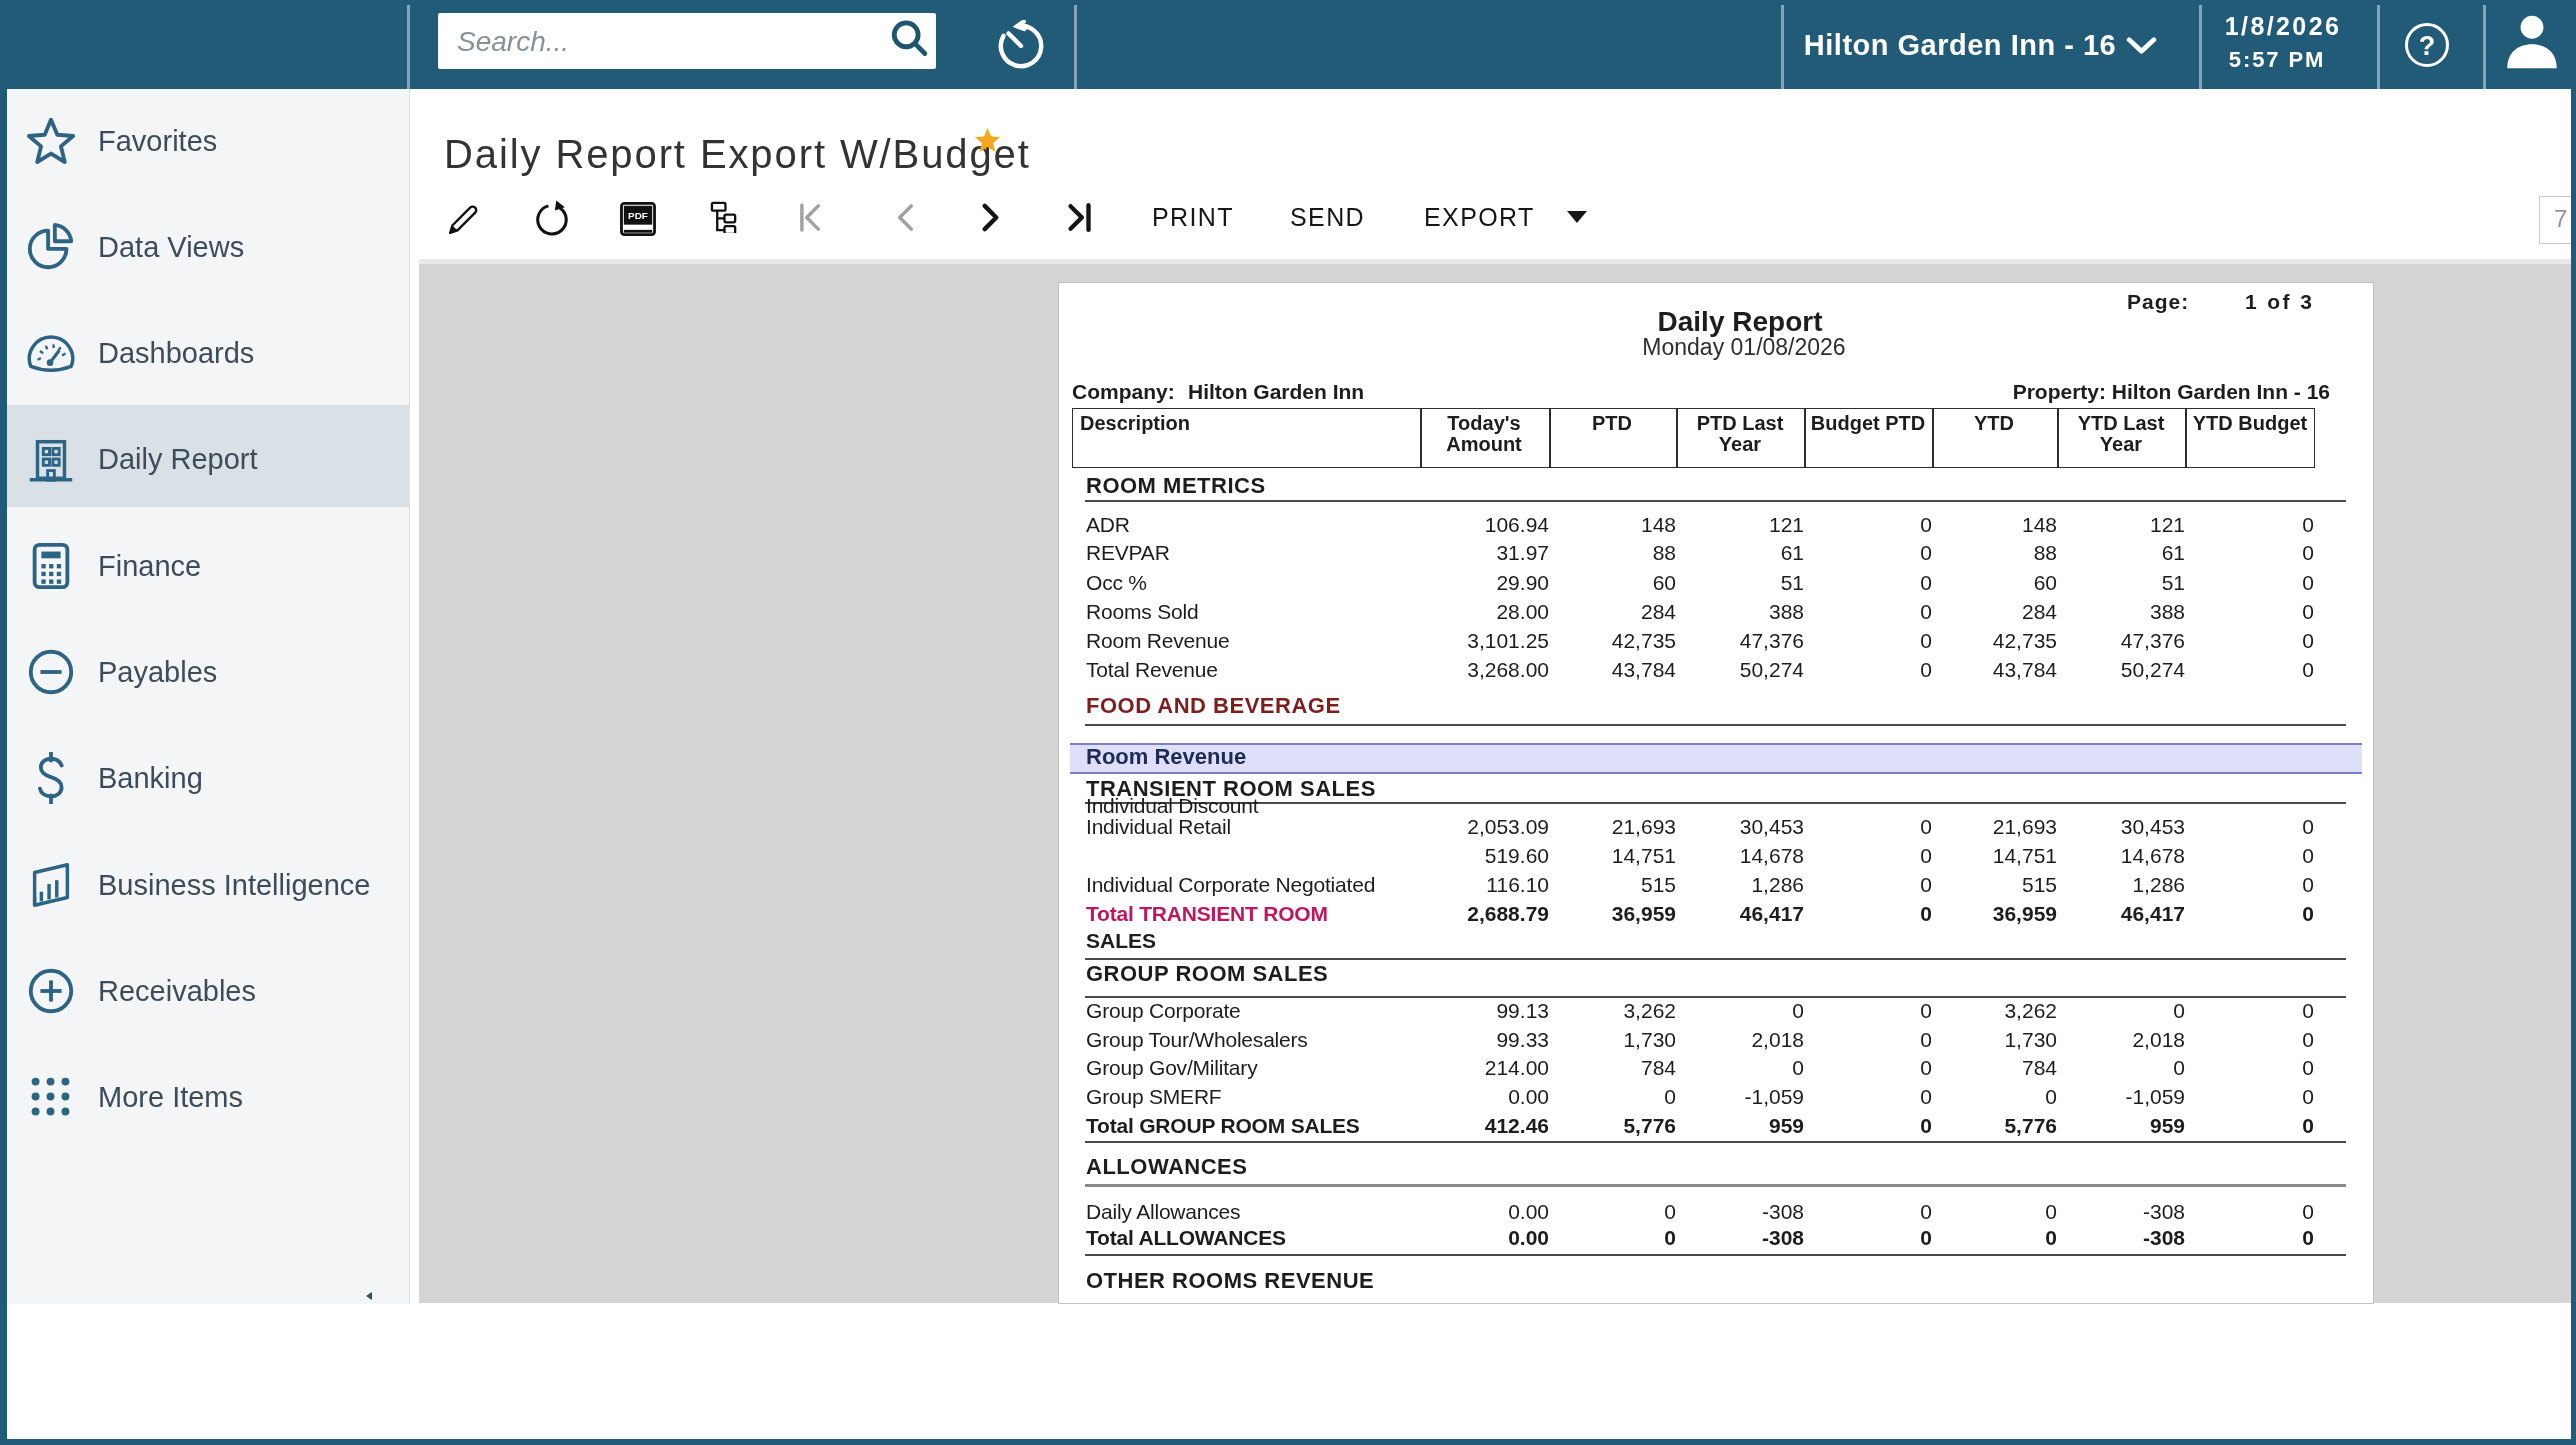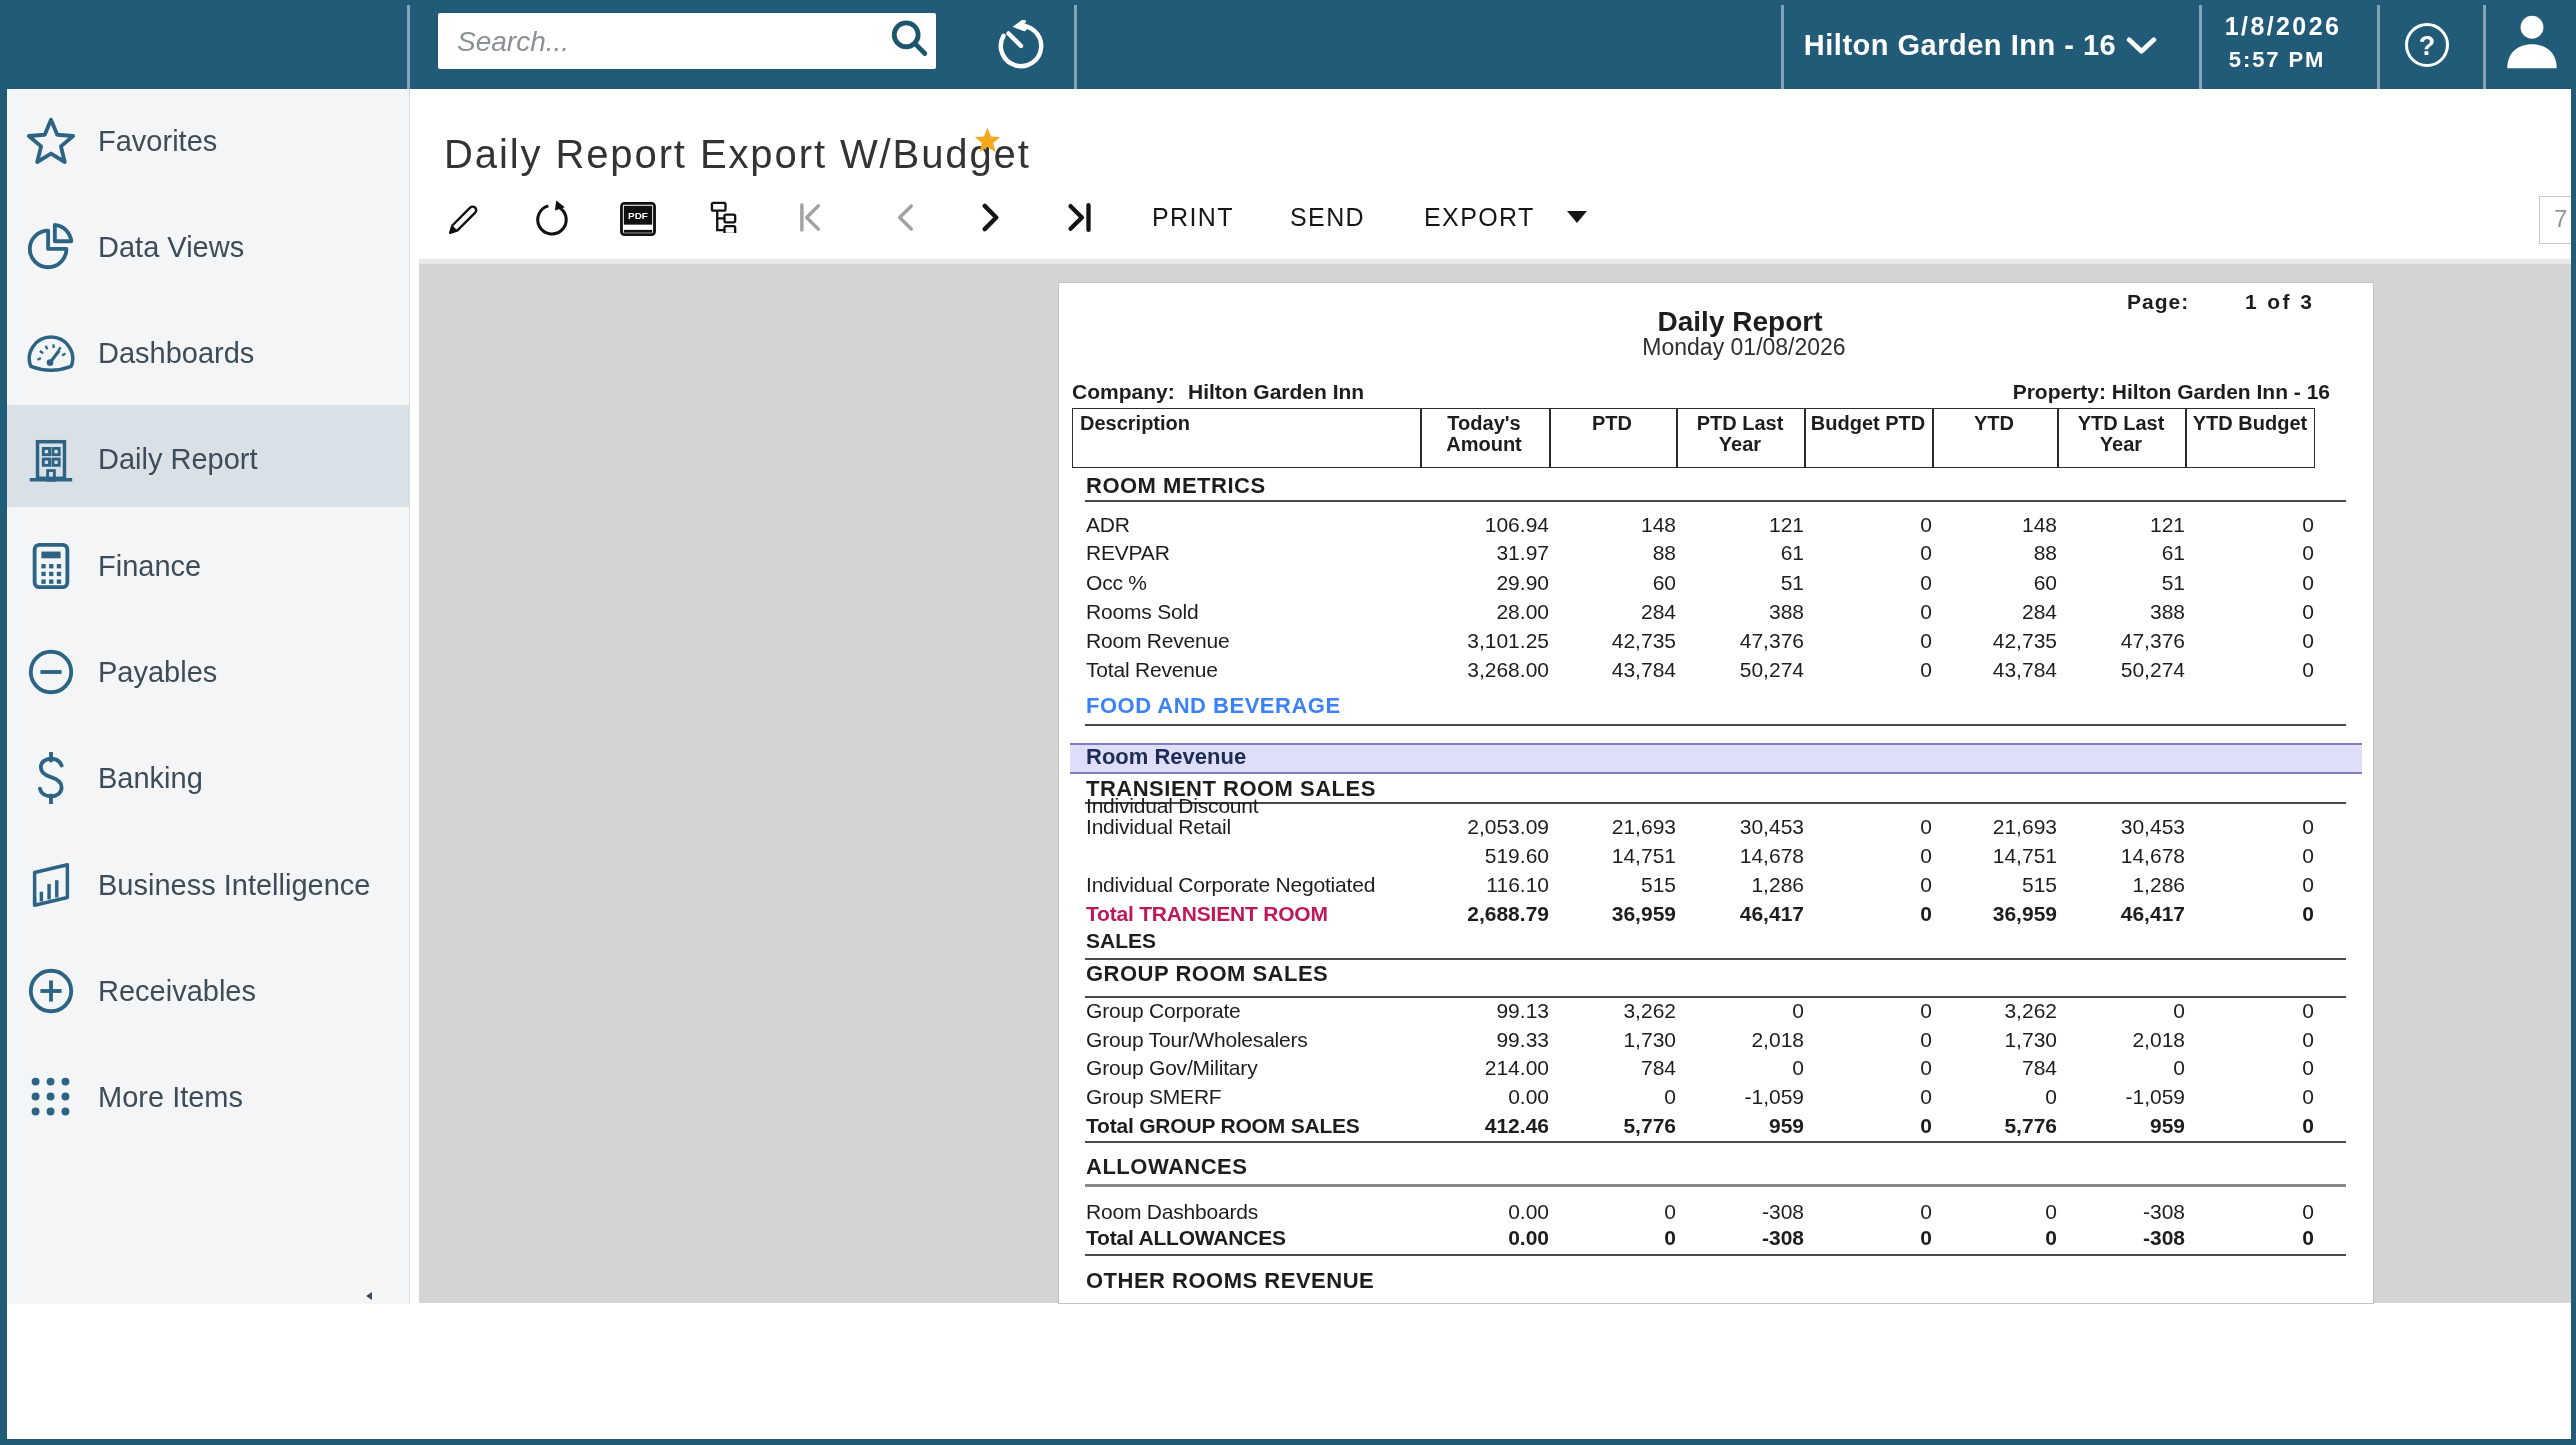--- a/index.html
+++ b/index.html
@@ -255,21 +255,21 @@
 <div class="abs rt" style="left:2185px;top:641px;font-size:21px;font-weight:400;color:#1d1d1d;">47,376</div>
 <div class="abs rt" style="left:2314px;top:641px;font-size:21px;font-weight:400;color:#1d1d1d;">0</div>
 <div class="abs lt" style="left:1086px;top:670px;font-size:21px;font-weight:400;color:#1d1d1d;letter-spacing:-0.2px;">Total Revenue</div>
 <div class="abs rt" style="left:1549px;top:670px;font-size:21px;font-weight:400;color:#1d1d1d;">3,268.00</div>
 <div class="abs rt" style="left:1676px;top:670px;font-size:21px;font-weight:400;color:#1d1d1d;">43,784</div>
 <div class="abs rt" style="left:1804px;top:670px;font-size:21px;font-weight:400;color:#1d1d1d;">50,274</div>
 <div class="abs rt" style="left:1932px;top:670px;font-size:21px;font-weight:400;color:#1d1d1d;">0</div>
 <div class="abs rt" style="left:2057px;top:670px;font-size:21px;font-weight:400;color:#1d1d1d;">43,784</div>
 <div class="abs rt" style="left:2185px;top:670px;font-size:21px;font-weight:400;color:#1d1d1d;">50,274</div>
 <div class="abs rt" style="left:2314px;top:670px;font-size:21px;font-weight:400;color:#1d1d1d;">0</div>
-<div class="abs lt" style="left:1086px;top:706px;font-size:22px;font-weight:700;color:#3b82f6;letter-spacing:0.5px;">FOOD AND BEVERAGE</div>
+<div class="abs lt" style="left:1086px;top:706px;font-size:22px;font-weight:700;color:#7f1d1d;letter-spacing:0.5px;">FOOD AND BEVERAGE</div>
 <div class="abs" style="left:1085px;top:724px;width:1261px;height:1.9px;background:#4a4a4a;"></div>
 <div class="abs" style="left:1070px;top:743px;width:1292px;height:31px;background:#dedef8;border-top:2.9px solid #7f7fc4;border-bottom:2.9px solid #7f7fc4;"></div>
 <div class="abs lt" style="left:1086px;top:757px;font-size:22px;font-weight:700;color:#1d2c55;">Room Revenue</div>
 <div class="abs lt" style="left:1086px;top:789px;font-size:22px;font-weight:700;color:#1d1d1d;letter-spacing:0.5px;">TRANSIENT ROOM SALES</div>
 <div class="abs" style="left:1085px;top:802px;width:1261px;height:1.9px;background:#4a4a4a;"></div>
 <div class="abs lt" style="left:1086px;top:827px;font-size:21px;font-weight:400;color:#1d1d1d;letter-spacing:-0.2px;">Individual Retail</div>
 <div class="abs rt" style="left:1549px;top:827px;font-size:21px;font-weight:400;color:#1d1d1d;">2,053.09</div>
 <div class="abs rt" style="left:1676px;top:827px;font-size:21px;font-weight:400;color:#1d1d1d;">21,693</div>
 <div class="abs rt" style="left:1804px;top:827px;font-size:21px;font-weight:400;color:#1d1d1d;">30,453</div>
 <div class="abs rt" style="left:1932px;top:827px;font-size:21px;font-weight:400;color:#1d1d1d;">0</div>
@@ -340,21 +340,21 @@
 <div class="abs rt" style="left:1549px;top:1126px;font-size:21px;font-weight:700;color:#1d1d1d;">412.46</div>
 <div class="abs rt" style="left:1676px;top:1126px;font-size:21px;font-weight:700;color:#1d1d1d;">5,776</div>
 <div class="abs rt" style="left:1804px;top:1126px;font-size:21px;font-weight:700;color:#1d1d1d;">959</div>
 <div class="abs rt" style="left:1932px;top:1126px;font-size:21px;font-weight:700;color:#1d1d1d;">0</div>
 <div class="abs rt" style="left:2057px;top:1126px;font-size:21px;font-weight:700;color:#1d1d1d;">5,776</div>
 <div class="abs rt" style="left:2185px;top:1126px;font-size:21px;font-weight:700;color:#1d1d1d;">959</div>
 <div class="abs rt" style="left:2314px;top:1126px;font-size:21px;font-weight:700;color:#1d1d1d;">0</div>
 <div class="abs" style="left:1085px;top:1141px;width:1261px;height:1.9px;background:#4a4a4a;"></div>
 <div class="abs lt" style="left:1086px;top:1167px;font-size:22px;font-weight:700;color:#1d1d1d;letter-spacing:0.5px;">ALLOWANCES</div>
 <div class="abs" style="left:1085px;top:1184px;width:1261px;height:2.9px;background:#8a8a8a;"></div>
-<div class="abs lt" style="left:1086px;top:1212px;font-size:21px;font-weight:400;color:#1d1d1d;letter-spacing:-0.2px;">Room Dashboards</div>
+<div class="abs lt" style="left:1086px;top:1212px;font-size:21px;font-weight:400;color:#1d1d1d;letter-spacing:-0.2px;">Daily Allowances</div>
 <div class="abs rt" style="left:1549px;top:1212px;font-size:21px;font-weight:400;color:#1d1d1d;">0.00</div>
 <div class="abs rt" style="left:1676px;top:1212px;font-size:21px;font-weight:400;color:#1d1d1d;">0</div>
 <div class="abs rt" style="left:1804px;top:1212px;font-size:21px;font-weight:400;color:#1d1d1d;">-308</div>
 <div class="abs rt" style="left:1932px;top:1212px;font-size:21px;font-weight:400;color:#1d1d1d;">0</div>
 <div class="abs rt" style="left:2057px;top:1212px;font-size:21px;font-weight:400;color:#1d1d1d;">0</div>
 <div class="abs rt" style="left:2185px;top:1212px;font-size:21px;font-weight:400;color:#1d1d1d;">-308</div>
 <div class="abs rt" style="left:2314px;top:1212px;font-size:21px;font-weight:400;color:#1d1d1d;">0</div>
 <div class="abs lt" style="left:1086px;top:1238px;font-size:21px;font-weight:700;color:#1d1d1d;letter-spacing:-0.2px;">Total ALLOWANCES</div>
 <div class="abs rt" style="left:1549px;top:1238px;font-size:21px;font-weight:700;color:#1d1d1d;">0.00</div>
 <div class="abs rt" style="left:1676px;top:1238px;font-size:21px;font-weight:700;color:#1d1d1d;">0</div>

